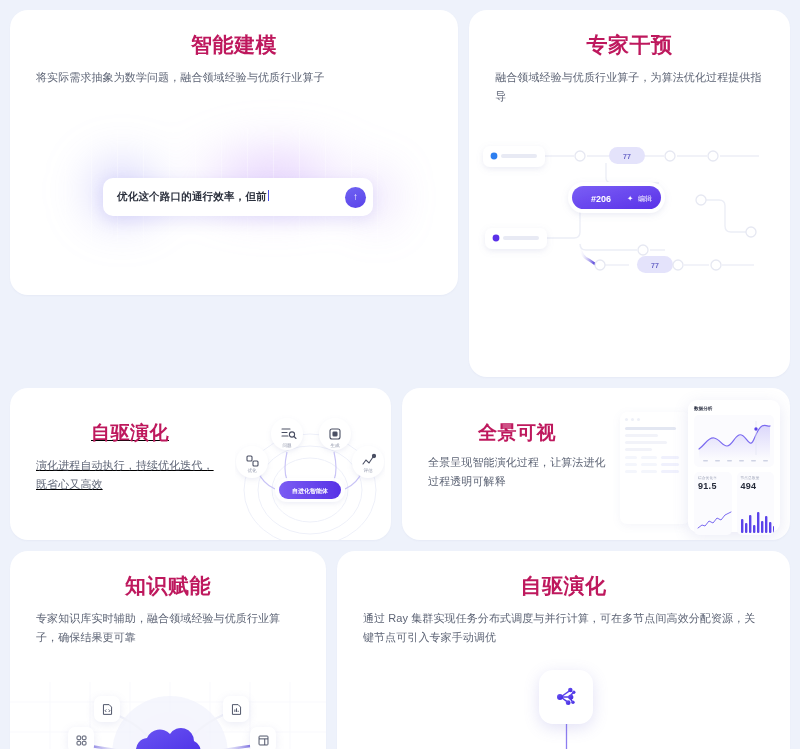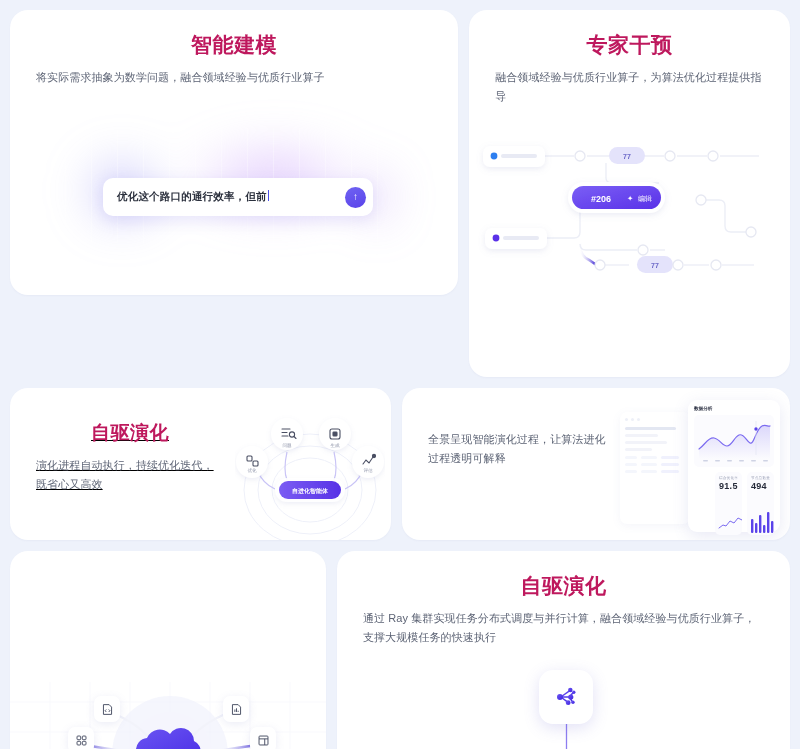--- a/index.html
+++ b/index.html
@@ -89,21 +89,21 @@
   .gp-tbl { margin-top: 5px; }
   .gp-trow { display: flex; gap: 4px; margin-bottom: 4px; align-items: center; }
   .gp-trow span { height: 3px; border-radius: 2px; background: #eceefa; display: block; }
   .dash-card {
     position: absolute; right: 0; top: 6px; width: 92px; height: 132px;
     background: #fff; border-radius: 9px; padding: 6px;
     box-shadow: 0 4px 16px rgba(110,120,190,.16);
   }
   .dash-title { font-size: 4.6px; font-weight: bold; color: #2b3042; margin-bottom: 4px; }
   .dash-chart { height: 52px; border-radius: 5px; background: #fbfbfe; position: relative; overflow: hidden; }
-  .dash-split { display: flex; gap: 5px; margin-top: 5px; margin-left: 21px; }
+  .dash-split { display: flex; gap: 5px; margin-top: 5px; }
   .mini-card { flex: 1; background: #fbfbfe; border-radius: 5px; padding: 4px 4px 2px 4px; height: 63px; position: relative; overflow: hidden; }
   .mini-label { font-size: 3.6px; color: #9aa0b6; letter-spacing: .2px; }
   .mini-value { font-size: 9px; font-weight: bold; color: #262b3a; margin-top: 1px; letter-spacing: .3px; }
 
   
   .c5 { width: 320px; height: 281px; }
   .knowwrap { position: absolute; left: 0; bottom: 0; width: 320px; height: 160px; }
   .doc-ico {
     position: absolute; width: 26px; height: 26px; border-radius: 7px; background: #fff;
     box-shadow: 0 2px 8px rgba(110,120,190,.14);
@@ -281,20 +281,21 @@
             <rect x="40" y="86" width="70" height="24" rx="12" fill="#fff" opacity=".9"></rect>
             <rect x="44" y="89" width="62" height="18" rx="9" fill="url(#pillg)"></rect>
           </g>
           <text x="75" y="101" font-size="6" font-weight="bold" fill="#fff" text-anchor="middle" font-family="'Liberation Sans',sans-serif">自进化智能体</text>
         </svg>
       </div>
     </div>
 
     <div class="card c4">
       <div class="card-head">
+        <div class="card-title">全景可视</div>
         <div class="card-desc">全景呈现智能演化过程，让算法进化过程透明可解释</div>
       </div>
       <div class="dashwrap">
         <div class="ghost-panel">
           <div class="gp-dots">
               <i></i>
               <i></i>
               <i></i>
             </div>
           <div class="gp-bar" style="width:85%;background:#cdd3e8"></div>
@@ -370,20 +371,24 @@
             </div>
           </div>
         </div>
       </div>
     </div>
   </div>
 
   <div class="row">
 
     <div class="card c5">
+      <div class="card-head">
+        <div class="card-title">知识赋能</div>
+        <div class="card-desc">专家知识库实时辅助，融合领域经验与优质行业算子，确保结果更可靠</div>
+      </div>
       <div class="knowwrap">
         <svg width="320" height="160" viewBox="0 0 320 160">
           <defs>
             <linearGradient id="cloudg" x1="0" y1="0" x2="1" y2="1">
               <stop offset="0" stop-color="#6b55f2"></stop>
                 <stop offset="1" stop-color="#4a2ee6"></stop>
             </linearGradient>
             <linearGradient id="edgeL" x1="0" y1="0" x2="1" y2="0">
               <stop offset="0" stop-color="#4a35d8"></stop>
                 <stop offset="1" stop-color="#cfd0f2" stop-opacity="0"></stop>
@@ -465,21 +470,21 @@
               <path d="M3 2h7l3 3v9H3z"></path>
               <path d="M5 11.5 7.5 8.5 9 10.5 10.5 9l1.5 2.5z"></path>
             </svg>
         </div>
       </div>
     </div>
 
     <div class="card c6">
       <div class="card-head">
         <div class="card-title">自驱演化</div>
-        <div class="card-desc">通过 Ray 集群实现任务分布式调度与并行计算，融合领域经验与优质行业算子，支撑大规模任务的快速执行</div>
+        <div class="card-desc">通过 Ray 集群实现任务分布式调度与并行计算，可在多节点间高效分配资源，关键节点可引入专家手动调优</div>
       </div>
       <div class="raywrap">
         <svg width="459" height="160" viewBox="0 0 459 160">
           <g fill="none" stroke="#8d7df0" stroke-width="1.3" stroke-linecap="round">
             <path d="M229.5 56 V104"></path>
             <path d="M60 130 V112 Q60 104 68 104 H391 Q399 104 399 112 V130"></path>
             <path d="M103 130 V112 Q103 108 107 108"></path>
             <path d="M146 130 V112 Q146 108 150 108"></path>
             <path d="M189 130 V112 Q189 108 193 108"></path>
             <path d="M229.5 104 V130"></path>

